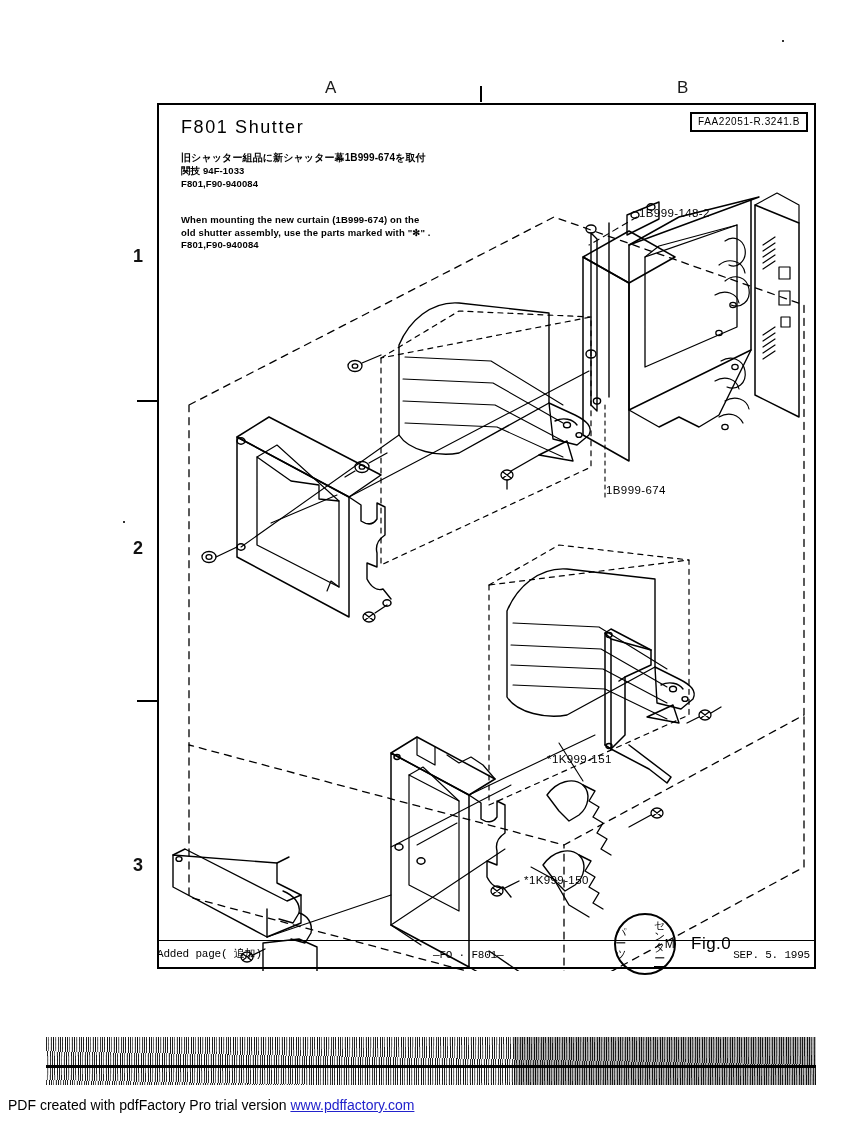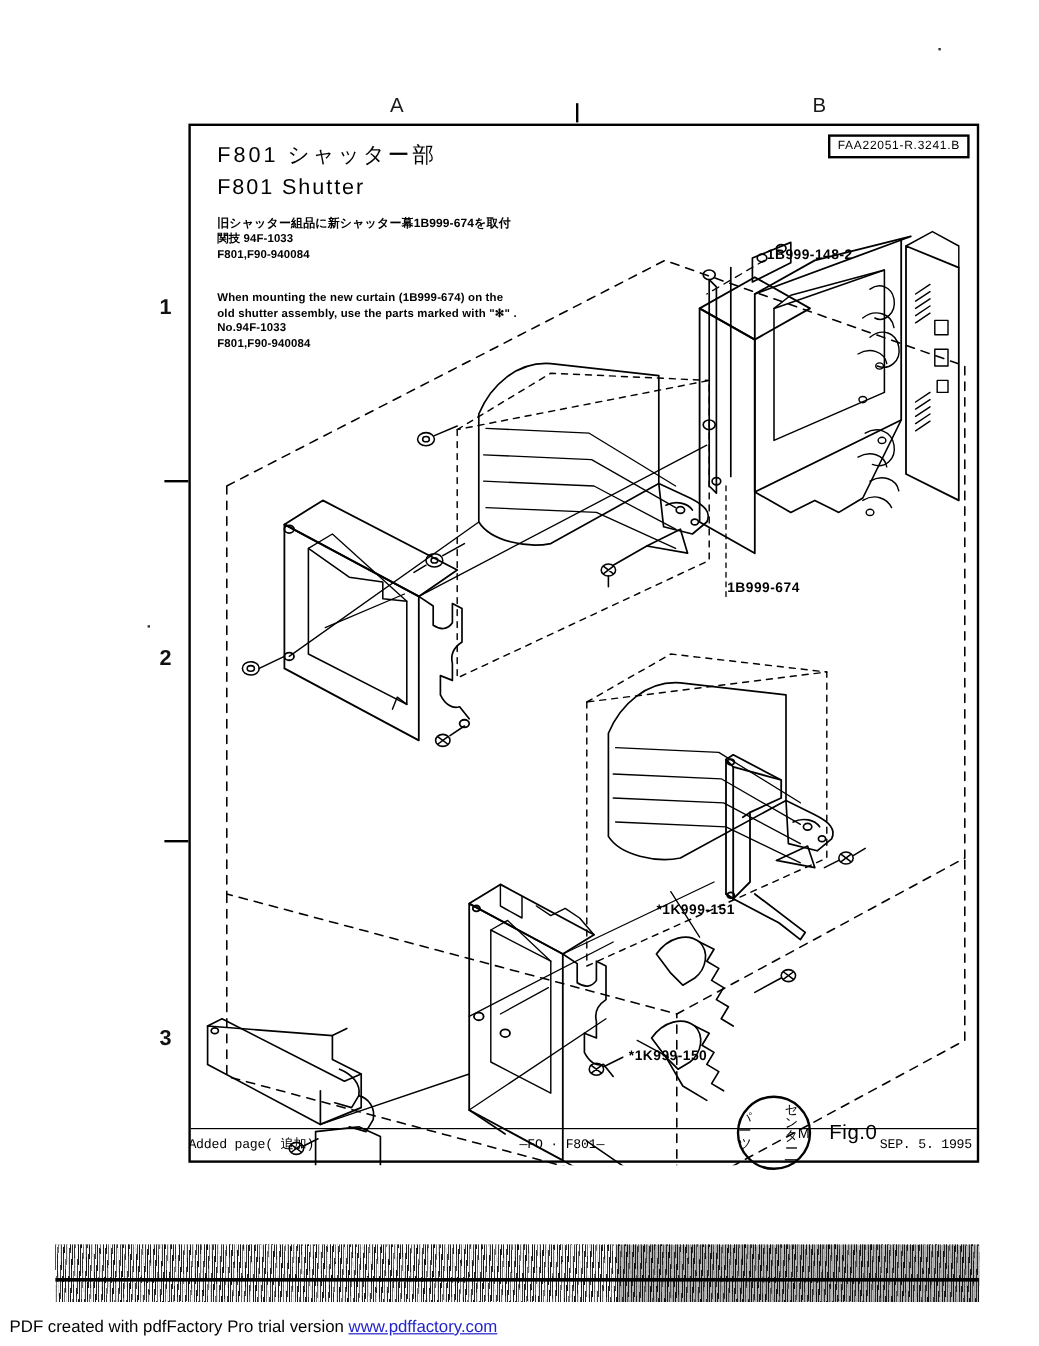--- a/index.html
+++ b/index.html
@@ -105,21 +105,21 @@
     font-size: 10px;
     letter-spacing: 0.6px;
     background: #fff;
     white-space: nowrap;
   }
 
   
   .callout {
     position: absolute;
     font-size: 11.5px;
-    font-weight: bold;
+    font-weight: normal;
     letter-spacing: 0.4px;
     white-space: nowrap;
     color: #000;
   }
 
   
   #stamp {
     position: absolute;
     left: 455px;
     top: 808px;
@@ -494,31 +494,29 @@
           <path d="M 190 392 L 430 266"></path>
           <path d="M 232 820 L 346 744"></path>
           <path d="M 310 690 L 436 630"></path>
           <path d="M 232 742 L 352 680"></path>
           <path d="M 108 832 L 232 790"></path>
         </g>
       </g>
     </svg>
 
     <div id="title-block">
-      <div class="title-jp">F801 シャッター部</div>
       <div class="title-en">F801 Shutter</div>
       <div class="note-jp">
         <div>旧シャッター組品に新シャッター幕1B999-674を取付</div>
         <div class="ln-small">関技  94F-1033</div>
         <div class="ln-small">F801,F90-940084</div>
       </div>
       <div class="note-en">
         <div>When  mounting  the  new  curtain  (1B999-674)  on  the</div>
         <div>old shutter assembly, use the parts marked with "✻" .</div>
-        <div>No.94F-1033</div>
         <div>F801,F90-940084</div>
       </div>
     </div>
 
     <div id="partno-box">FAA22051-R.3241.B</div>
 
     <div class="callout" style="left:480px;top:102px;">1B999-148-2</div>
     <div class="callout" style="left:447px;top:379px;">1B999-674</div>
     <div class="callout" style="left:388px;top:648px;">*1K999-151</div>
     <div class="callout" style="left:365px;top:769px;">*1K999-150</div>

